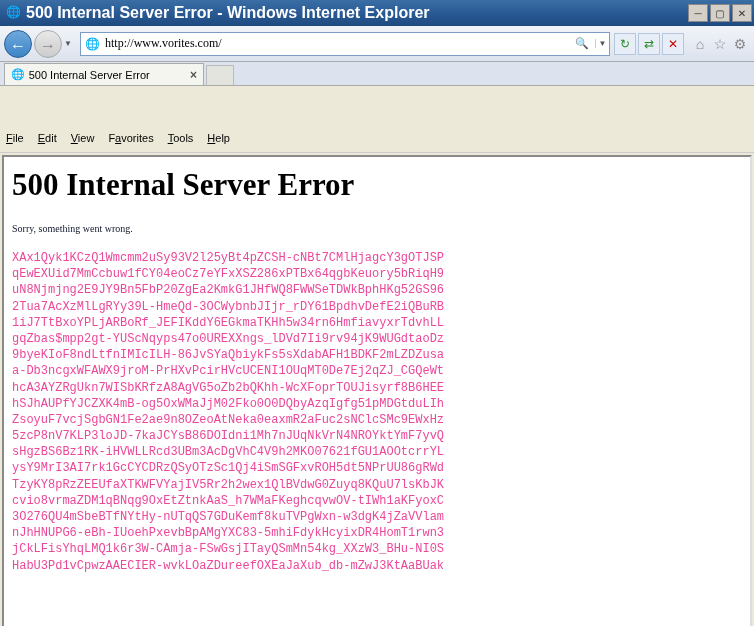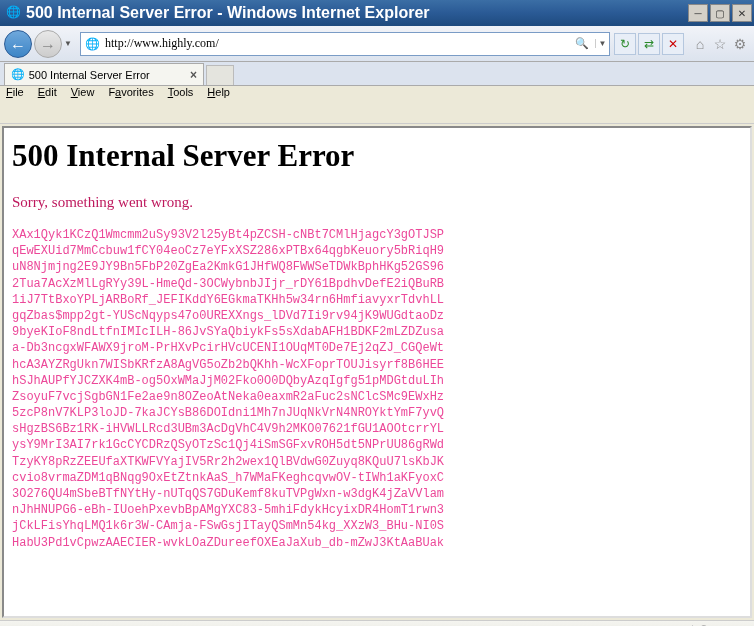--- a/index.html
+++ b/index.html
@@ -23,26 +23,26 @@
 .tb-icon { width: 22px; height: 22px; border: 1px solid #b5c7de; display: flex; align-items: center; justify-content: center; font-size: 12px; background: #e8eef7; }
 .tb-icon.red { color: #c00; }
 .tb-icon.green { color: #2a8a2a; }
 .tb-sep { width: 6px; }
 .tb-plain { width: 20px; height: 20px; display: flex; align-items: center; justify-content: center; font-size: 14px; color: #888; }
 .tabbar { height: 24px; background: #dce3ee; display: flex; align-items: flex-end; padding-left: 4px; border-bottom: 1px solid #aaa; }
 .tab { height: 22px; background: #f5f5f0; border: 1px solid #aaa; border-bottom: none; display: flex; align-items: center; padding: 0 6px; gap: 4px; min-width: 200px; font-size: 11px; }
 .tab-icon { font-size: 11px; }
 .tab-close { margin-left: auto; font-weight: bold; color: #555; font-size: 12px; }
 .newtab { width: 28px; height: 20px; background: #e4e4de; border: 1px solid #bbb; border-bottom: none; margin-left: 2px; }
-.menubar { height: 38px; background: #ece9d8; display: flex; padding: 0 6px; gap: 14px; border-bottom: 1px solid #ccc; }
+.menubar { height: 30px; background: #ece9d8; display: flex; align-items: center; padding: 0 6px; gap: 14px; border-bottom: 1px solid #ccc; margin-top: 37px; }
 .menu-item { font-size: 11px; }
 .menu-item u { text-decoration: underline; }
 .content { background: white; border: 2px inset #ddd; margin: 2px; height: 492px; overflow: hidden; padding: 10px 8px; }
 .content h1 { font-family: "Times New Roman", serif; font-size: 31px; font-weight: bold; margin-bottom: 20px; color: #000; }
-.content p { font-family: "Times New Roman", serif; font-size: 15px; margin-bottom: 16px; color: #be185d; }
+.content p { font-family: "Times New Roman", serif; font-size: 10px; margin-bottom: 16px; color: #0f172a; }
 .content pre { font-family: "Courier New", monospace; font-size: 12px; line-height: 1.35; white-space: pre; color: #ec4899; }
 .statusbar { height: 22px; background: linear-gradient(to bottom, #f5f5f0, #e4e4de); border-top: 1px solid #ccc; display: flex; align-items: center; padding: 0 4px; }
 .statusbar .spacer { flex: 1; }
 .zoom { display: flex; align-items: center; gap: 4px; border-left: 1px solid #ccc; padding-left: 6px; font-size: 11px; }
 .zoom-icon { font-size: 11px; color: #666; }
 .zoom-dd { font-size: 7px; color: #555; }
 </style>
 </head>
 <body>
 
@@ -55,21 +55,21 @@
     <div class="titlebar-btn">✕</div>
   </div>
 </div>
 
 <div class="navbar">
   <div class="nav-btn nav-back">←</div>
   <div class="nav-btn nav-fwd">→</div>
   <div class="nav-dd">▼</div>
   <div class="addr-bar">
     <span class="addr-icon">🌐</span>
-    <span class="addr-text">http://www.highly.com/</span>
+    <span class="addr-text">http://www.vorites.com/</span>
     <span class="addr-search">🔍</span>
     <span class="addr-dd">▼</span>
   </div>
   <div class="toolbar-icons">
     <div class="tb-icon green">↻</div>
     <div class="tb-icon green">⇄</div>
     <div class="tb-icon red">✕</div>
   </div>
   <div class="tb-sep"></div>
   <div class="tb-plain">⌂</div>

